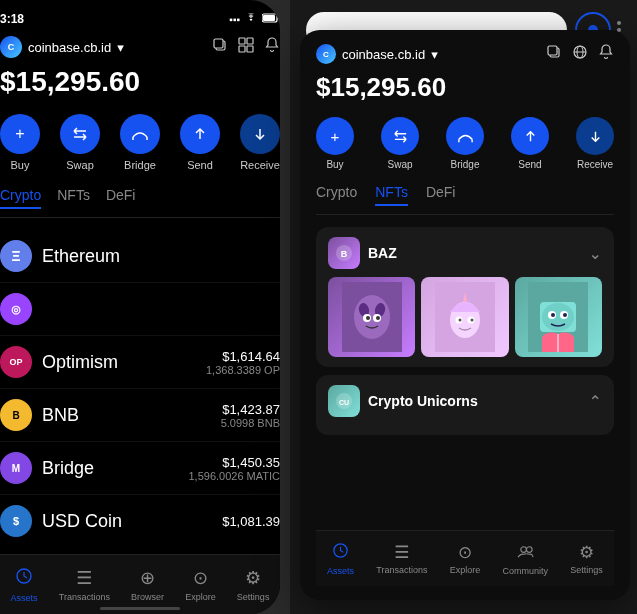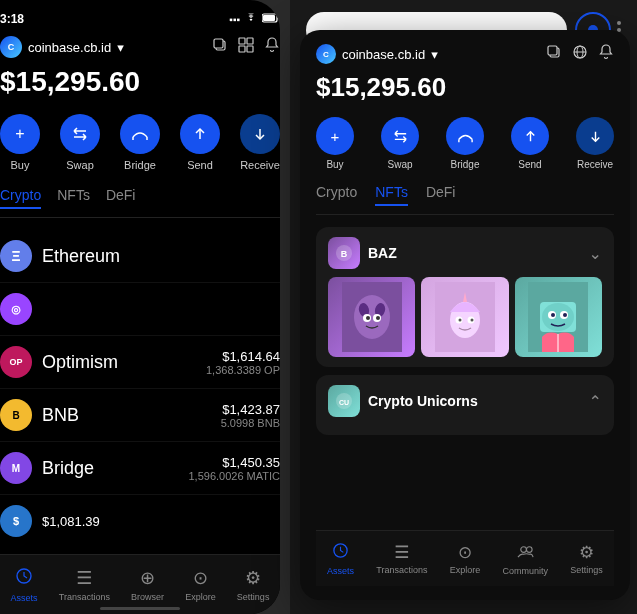--- a/index.html
+++ b/index.html
@@ -656,20 +656,21 @@
         <div class="asset-row">
           <div class="asset-icon matic-icon" style="font-size:10px;">M</div>
           <span class="asset-name">Bridge</span>
           <div class="asset-values">
             <div class="asset-usd">$1,450.35</div>
             <div class="asset-amount">1,596.0026 MATIC</div>
           </div>
         </div>
         <div class="asset-row" style="border-bottom:none;">
           <div class="asset-icon usdc-icon" style="font-size:11px;">$</div>
+          <span class="asset-name">USD Coin</span>
           <div class="asset-values">
             <div class="asset-usd">$1,081.39</div>
             <div class="asset-amount"></div>
           </div>
         </div>
       </div>
     </div>
 
     <div class="bottom-nav">
       <div class="nav-item active">

